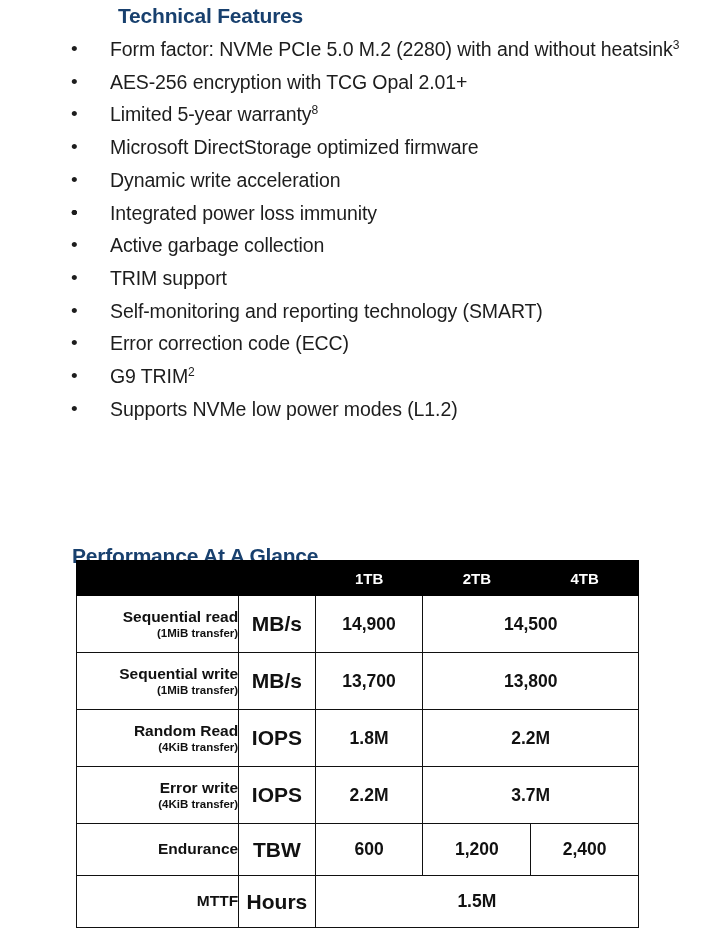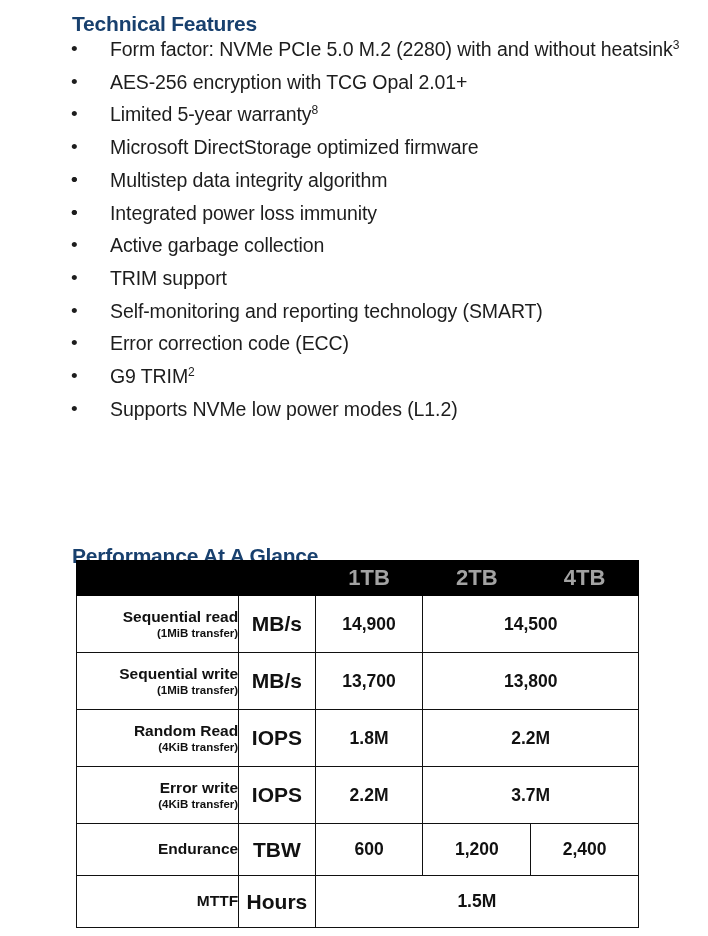--- a/index.html
+++ b/index.html
@@ -19,21 +19,21 @@
   
   .section-heading {
     position: absolute;
     left: 72px;
     font-size: 21px;
     font-weight: bold;
     color: #18406e;
     letter-spacing: -0.2px;
     white-space: nowrap;
   }
-  #heading-technical-features { top: 12px; }
+  #heading-technical-features { top: 4px; margin-left: 46px; }
   #heading-performance        { top: 544px; }
 
   
   #features-list {
     position: absolute;
     left: 0;
     top: 33px;
     width: 708px;
     list-style: none;
     margin: 0;
@@ -74,23 +74,23 @@
   #performance-table td,
   #performance-table th {
     border: 1.6px solid #111111;
     padding: 0;
     vertical-align: middle;
   }
 
   
   #performance-table thead th {
     background: #000000;
-    color: #a3a3a3;
+    color: #ffffff;
     border-color: #000000;
-    font-size: 22px;
+    font-size: 15px;
     font-weight: bold;
     height: 34px;
     text-align: center;
   }
   #performance-table thead th.blank-head {
     background: #000000;
     border-color: #000000;
   }
 
   
@@ -131,22 +131,22 @@
 </head>
 <body>
 
 <div id="heading-technical-features" class="section-heading">Technical Features</div>
 
 <ul id="features-list">
     <li class="feature-item"><span class="bullet">•</span><span>Form factor: NVMe PCIe 5.0 M.2 (2280) with and without heatsink</span><sup>3</sup></li>
     <li class="feature-item"><span class="bullet">•</span><span>AES-256 encryption with TCG Opal 2.01+</span></li>
     <li class="feature-item"><span class="bullet">•</span><span>Limited 5-year warranty</span><sup>8</sup></li>
     <li class="feature-item"><span class="bullet">•</span><span>Microsoft DirectStorage optimized firmware</span></li>
+    <li class="feature-item"><span class="bullet">•</span><span>Dynamic write acceleration</span></li>
     <li class="feature-item"><span class="bullet">•</span></li>
-    <li class="feature-item"><span class="bullet">•</span><span>Multistep data integrity algorithm</span></li>
     <li class="feature-item"><span class="bullet">•</span></li>
     <li class="feature-item"><span class="bullet">•</span><span>Integrated power loss immunity</span></li>
     <li class="feature-item"><span class="bullet">•</span><span>Active garbage collection</span></li>
     <li class="feature-item"><span class="bullet">•</span><span>TRIM support</span></li>
     <li class="feature-item"><span class="bullet">•</span><span>Self-monitoring and reporting technology (SMART)</span></li>
     <li class="feature-item"><span class="bullet">•</span><span>Error correction code (ECC)</span></li>
     <li class="feature-item"><span class="bullet">•</span><span>G9 TRIM</span><sup>2</sup></li>
     <li class="feature-item"><span class="bullet">•</span><span>Supports NVMe low power modes (L1.2)</span></li>
   </ul>
 

